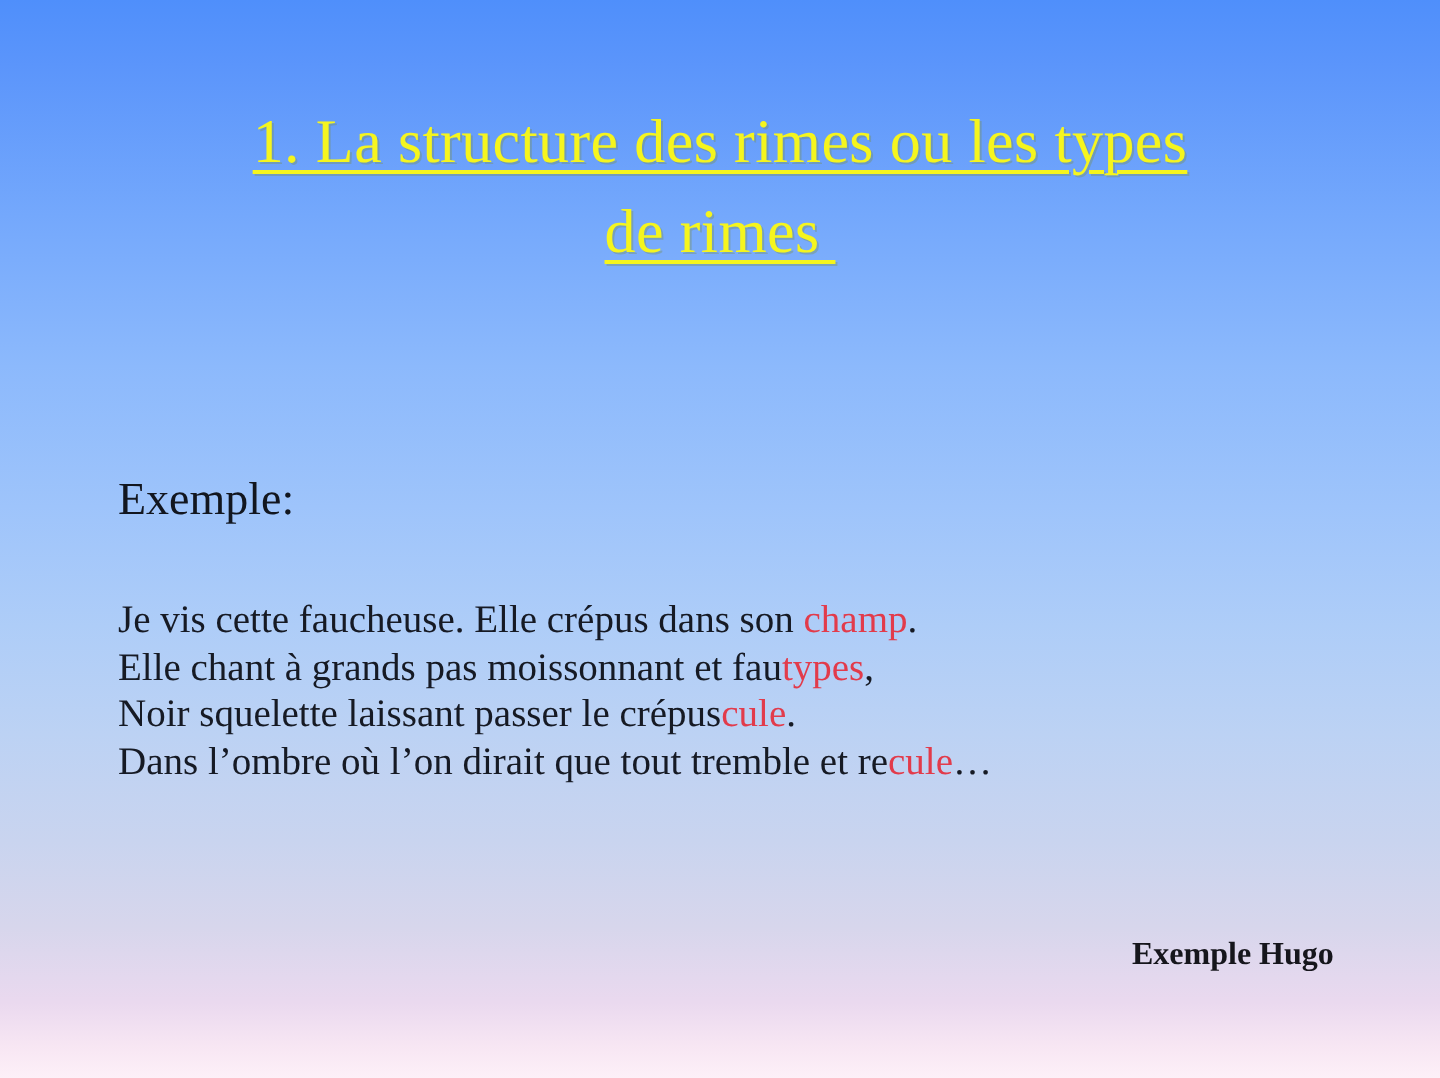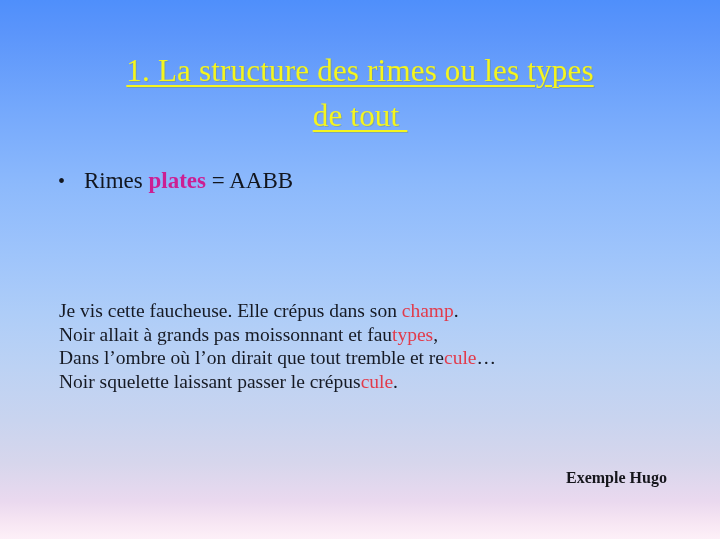--- a/index.html
+++ b/index.html
@@ -124,31 +124,29 @@
 </head>
 <body>
 
 <div id="slide">
 
   <div id="title-block">
     <div class="tline">
       <span>1. La structure des rimes ou les types</span>
     </div>
     <div class="tline">
-      <span>de tout </span>
+      <span>de rimes </span>
     </div>
   </div>
 
-  <div id="bullet-row">
-    <span class="dot">•</span><span>Rimes </span><span class="kw-plates">plates</span><span> = AABB</span>
-  </div>
 
+  <div id="example-label">Exemple:</div>
 
   <div id="poem">
     <span class="pline"><span>Je vis cette faucheuse. Elle crépus dans son </span><span class="rhyme">champ</span><span>.</span></span>
-    <span class="pline"><span>Noir allait à grands pas moissonnant et fau</span><span class="rhyme">types</span><span>,</span></span>
+    <span class="pline"><span>Elle chant à grands pas moissonnant et fau</span><span class="rhyme">types</span><span>,</span></span>
+    <span class="pline"><span>Noir squelette laissant passer le crépus</span><span class="rhyme">cule</span><span>.</span></span>
     <span class="pline"><span>Dans l’ombre où l’on dirait que tout tremble et re</span><span class="rhyme">cule</span><span>…</span></span>
-    <span class="pline"><span>Noir squelette laissant passer le crépus</span><span class="rhyme">cule</span><span>.</span></span>
   </div>
 
   <div id="attribution">Exemple Hugo</div>
 
 </div>
 
 </body></html>

